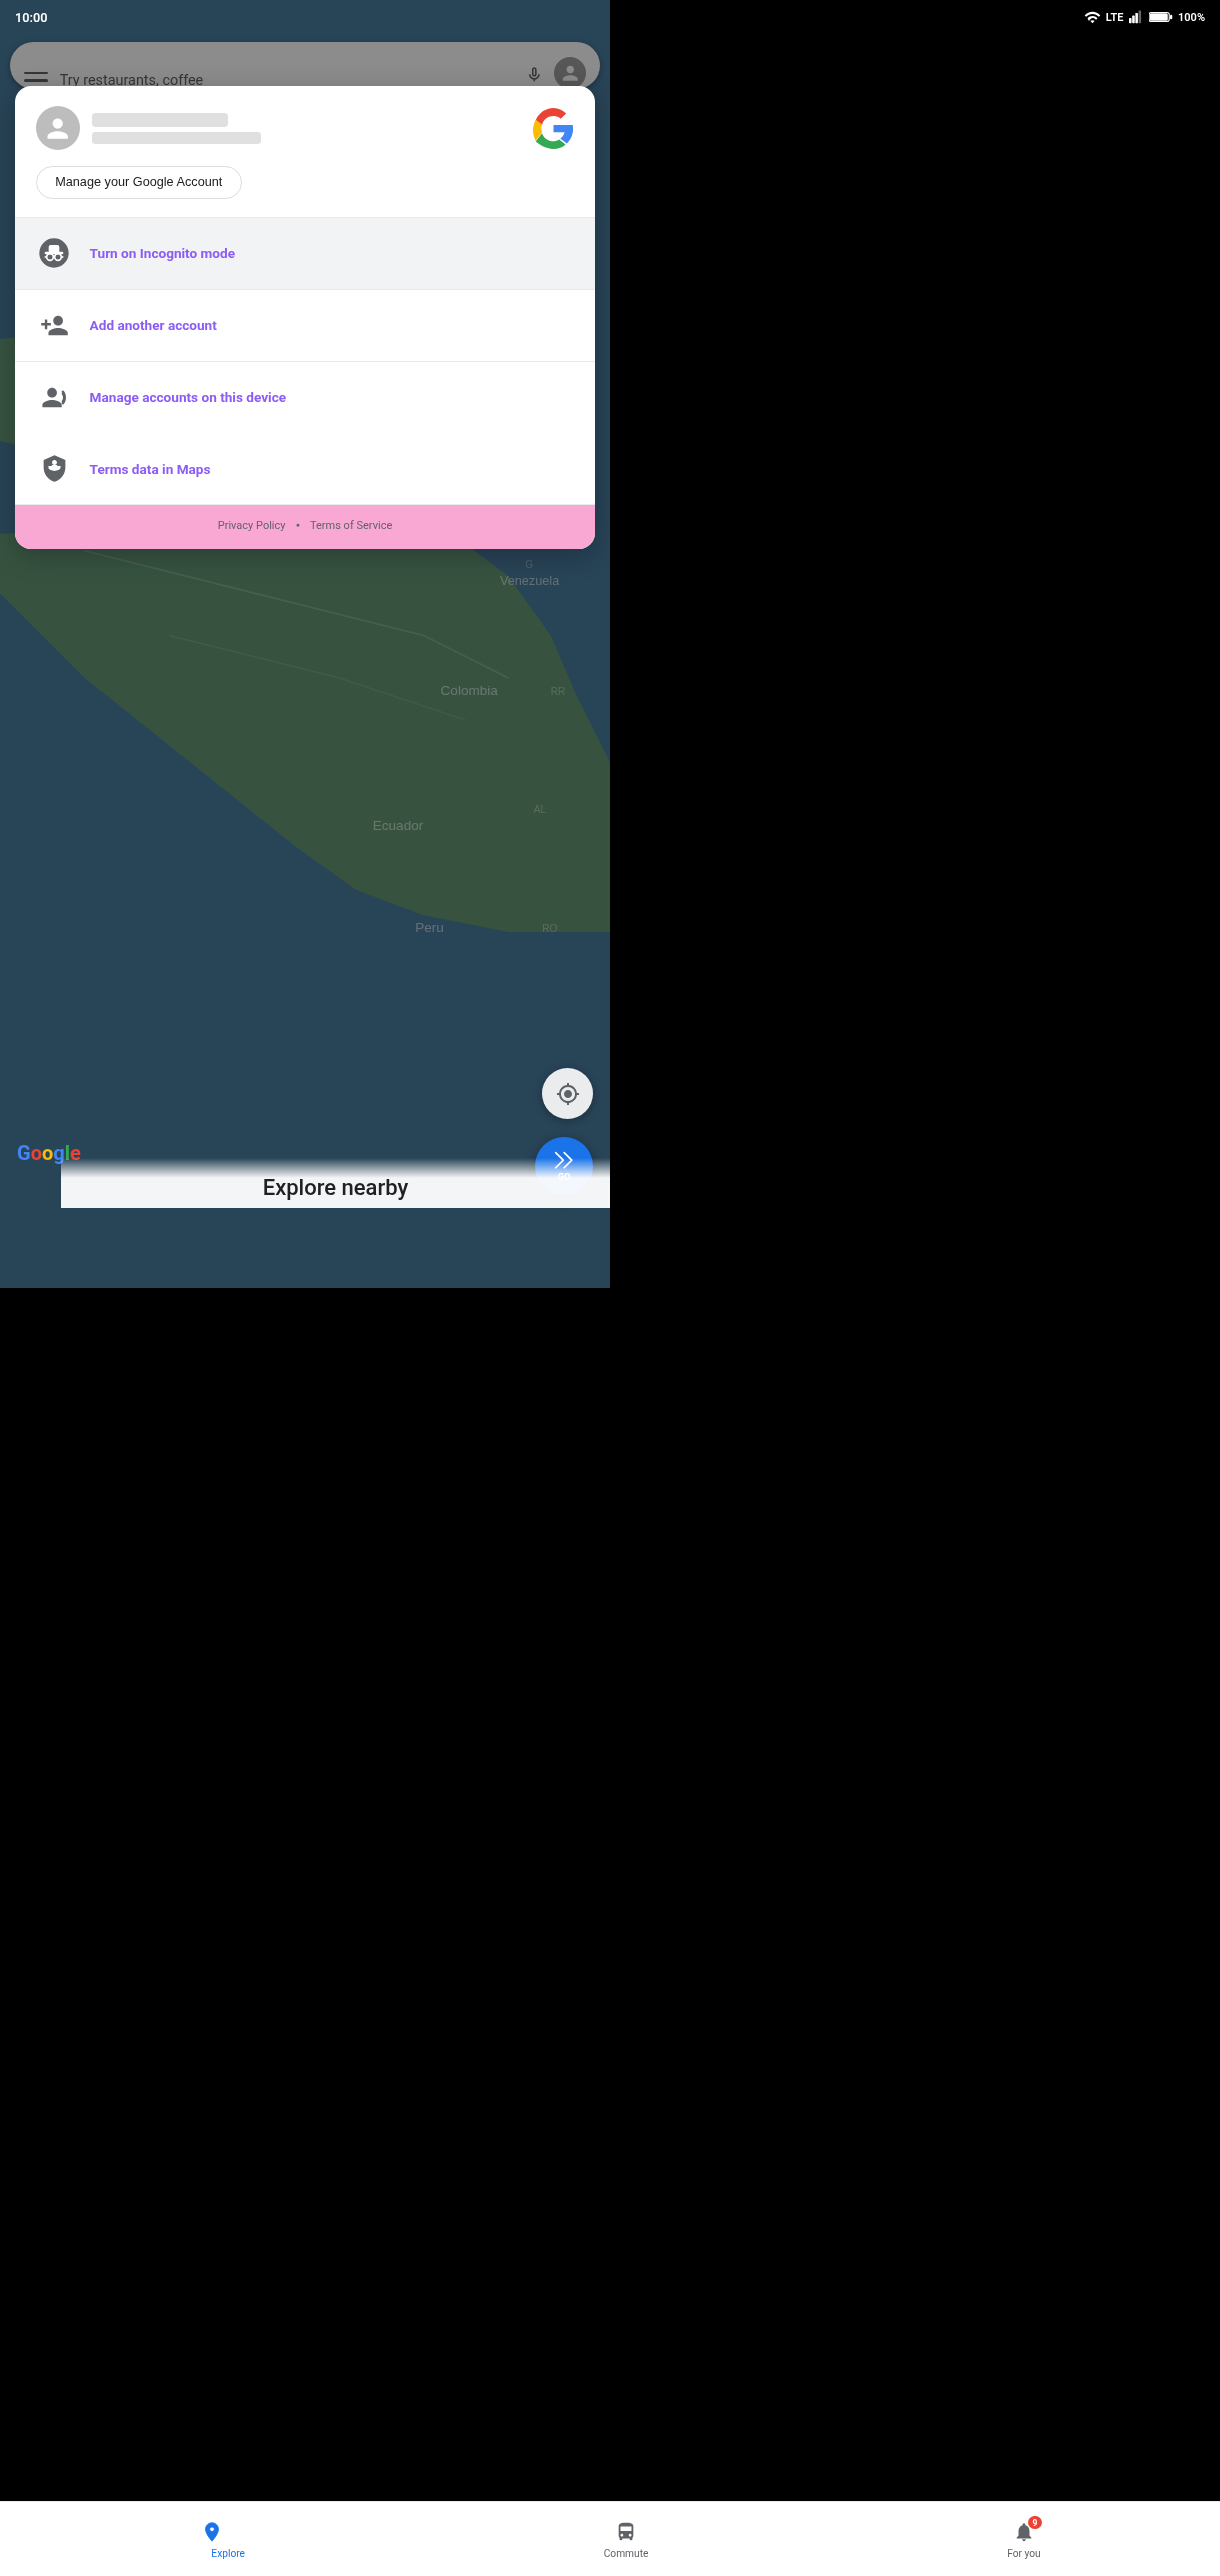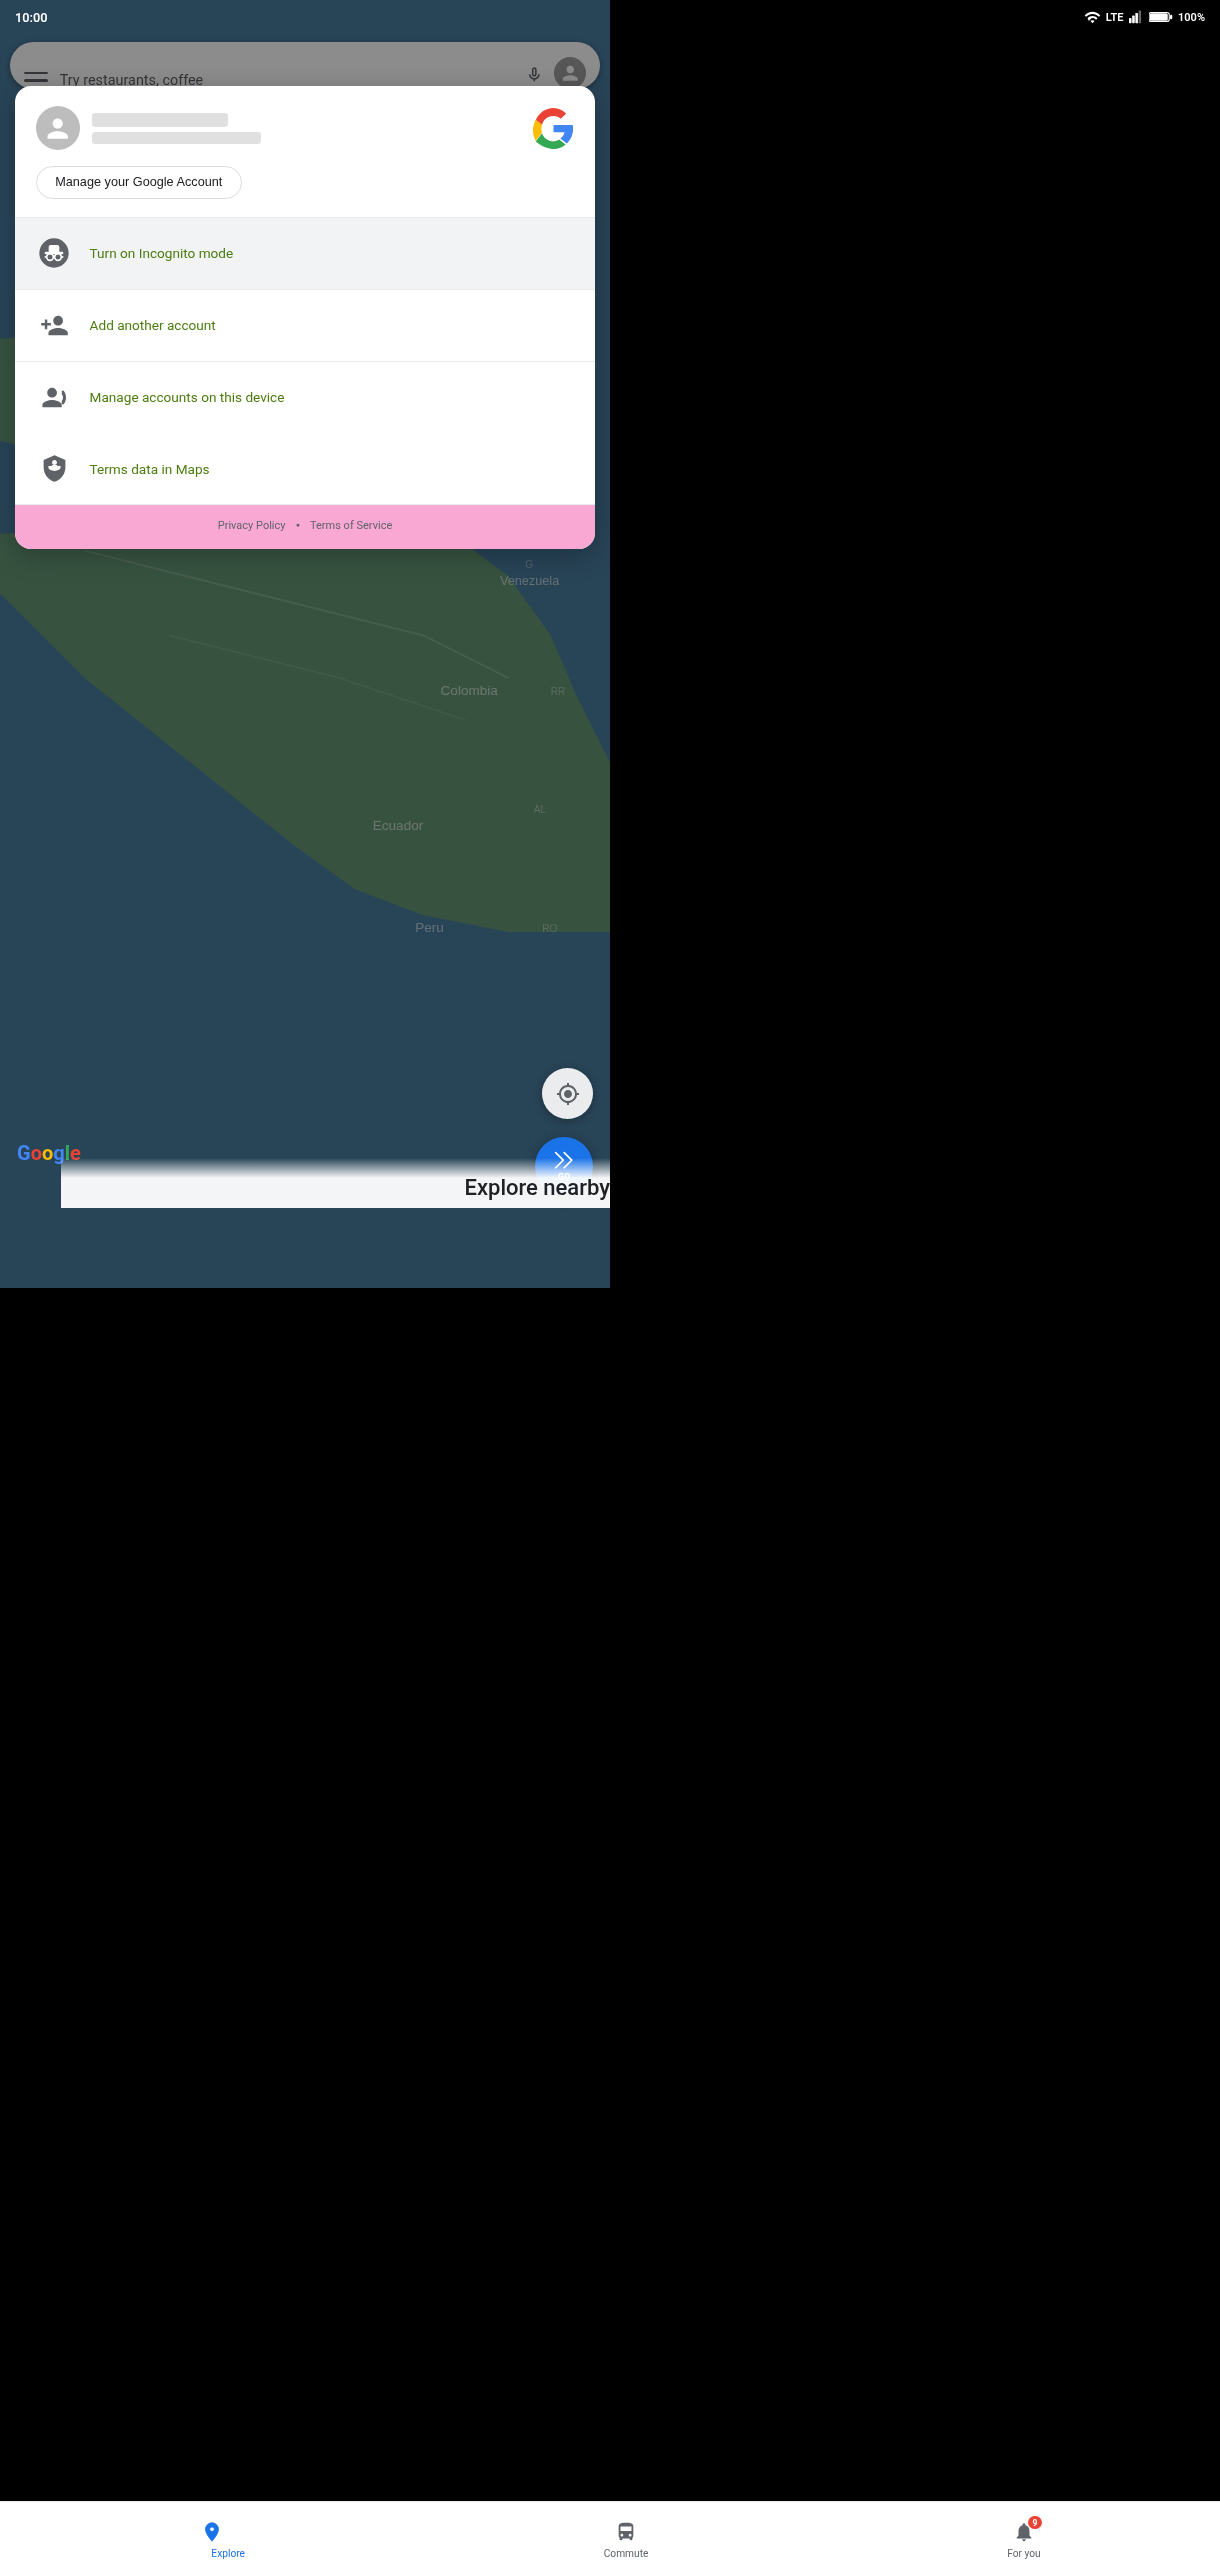--- a/index.html
+++ b/index.html
@@ -217,22 +217,22 @@
     .menu-icon-wrap {
       width: 37px;
       height: 37px;
       display: flex;
       align-items: center;
       justify-content: center;
       flex-shrink: 0;
     }
     .menu-label {
       font-size: 13.6px;
-      color: #4d7c0f;
-      font-weight: 400;
+      color: #8b5cf6;
+      font-weight: 700;
     }
 
     
     .privacy-row {
       display: flex;
       align-items: center;
       justify-content: center;
       padding: 13.6px 20.3px 17px;
       gap: 10.2px;
       background: #f9a8d4;
@@ -539,21 +539,21 @@
   </svg>
   <span style="font-size:9.3px; font-weight:700;">GO</span>
 </div>
 
 <div class="google-watermark" style="position:absolute; bottom:123px; left:17px; z-index:25;">
   <span style="font-size:20px; font-weight:700;">
     <span class="g-blue">G</span><span class="g-red">o</span><span class="g-yellow">o</span><span class="g-blue">g</span><span class="g-green">l</span><span class="g-red">e</span>
   </span>
 </div>
 
-<div style="position:absolute; bottom:80px; left:13px; right:0; text-align:right; z-index:25; background: linear-gradient(to top, rgba(255,255,255,0.95) 60%, transparent); padding: 17px 0 8.5px; margin-left: 48px;">
+<div style="position:absolute; bottom:80px; left:13px; right:0; text-align:center; z-index:25; background: linear-gradient(to top, rgba(255,255,255,0.95) 60%, transparent); padding: 17px 0 8.5px; margin-left: 48px;">
   <span class="explore-text">Explore nearby</span>
 </div>
 
 <div class="bottom-nav">
 
   <div class="nav-item active">
     <div class="nav-icon-wrap">
       <div class="nav-icon">
         <svg width="22" height="22" viewBox="0 0 24 24" fill="#1a73e8">
           <path d="M12 2C8.13 2 5 5.13 5 9c0 5.25 7 13 7 13s7-7.75 7-13c0-3.87-3.13-7-7-7zm0 9.5c-1.38 0-2.5-1.12-2.5-2.5s1.12-2.5 2.5-2.5 2.5 1.12 2.5 2.5-1.12 2.5-2.5 2.5z"></path>

